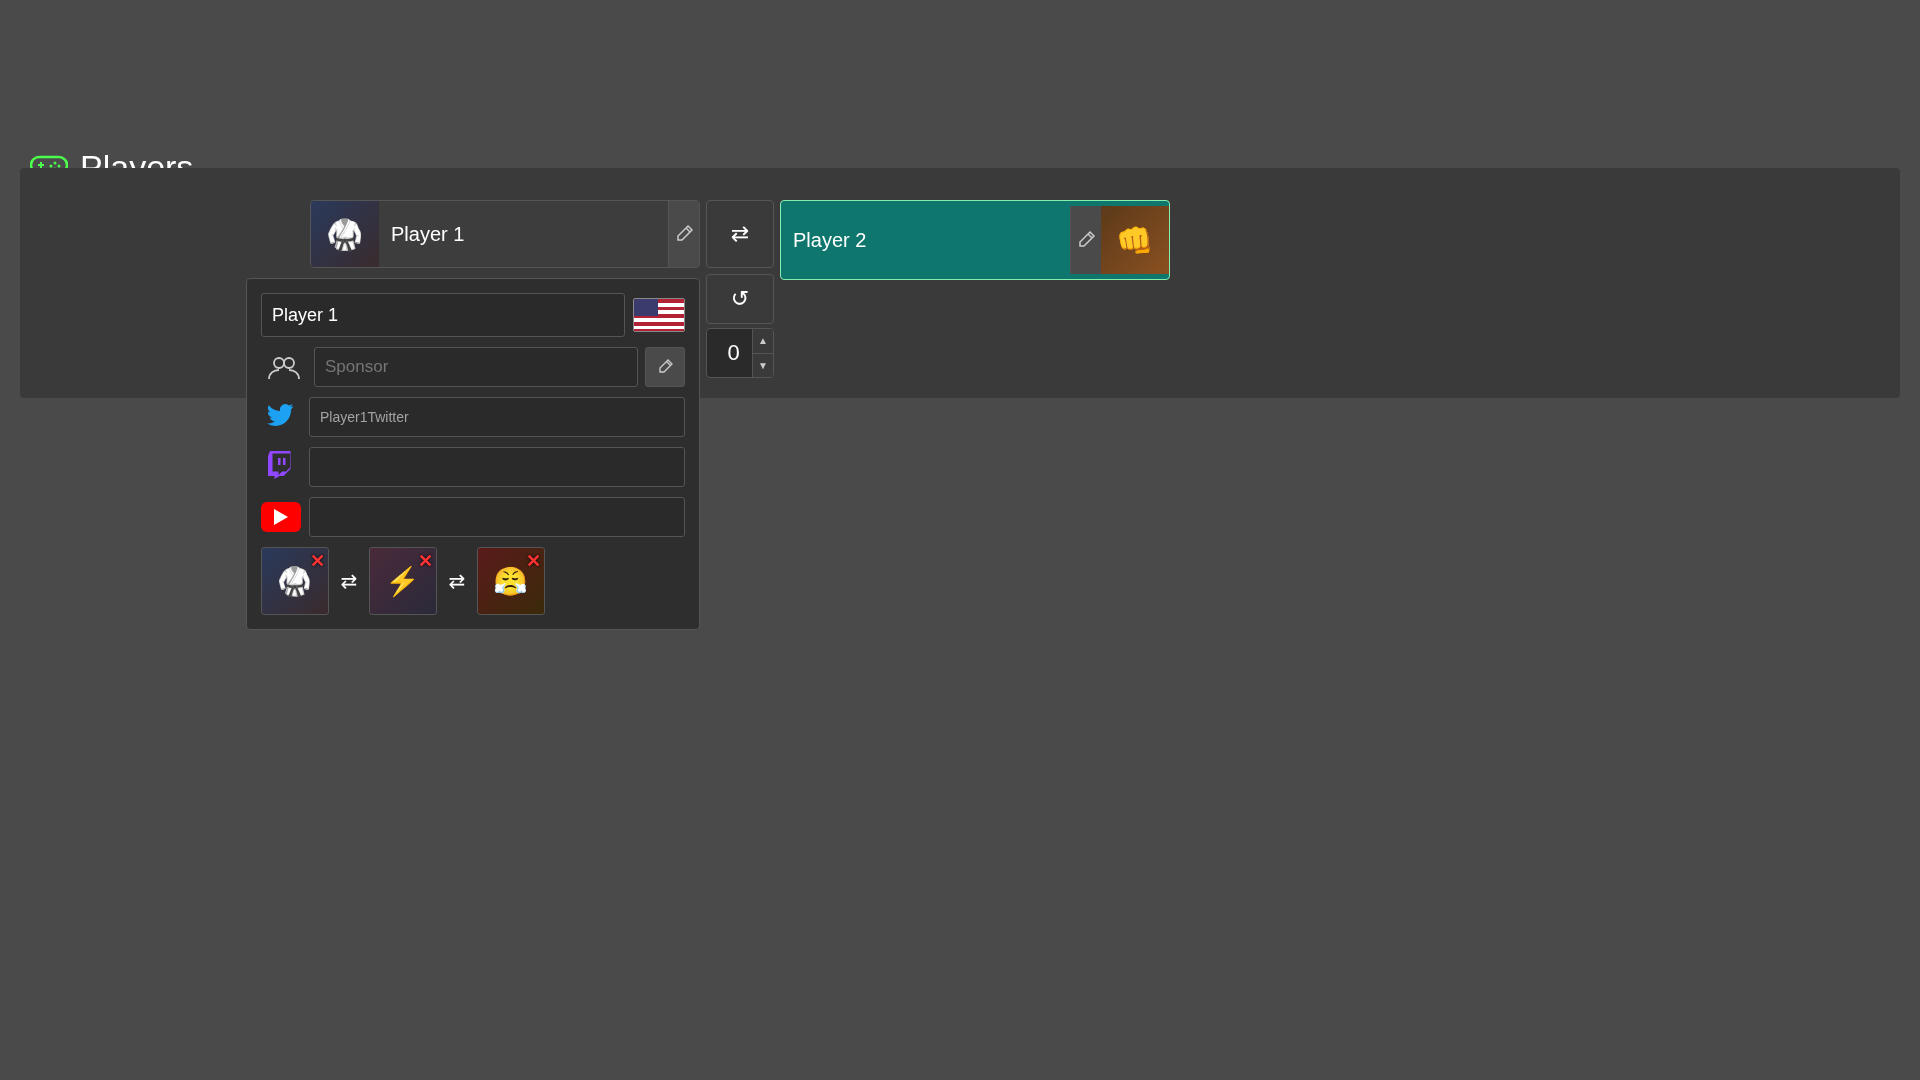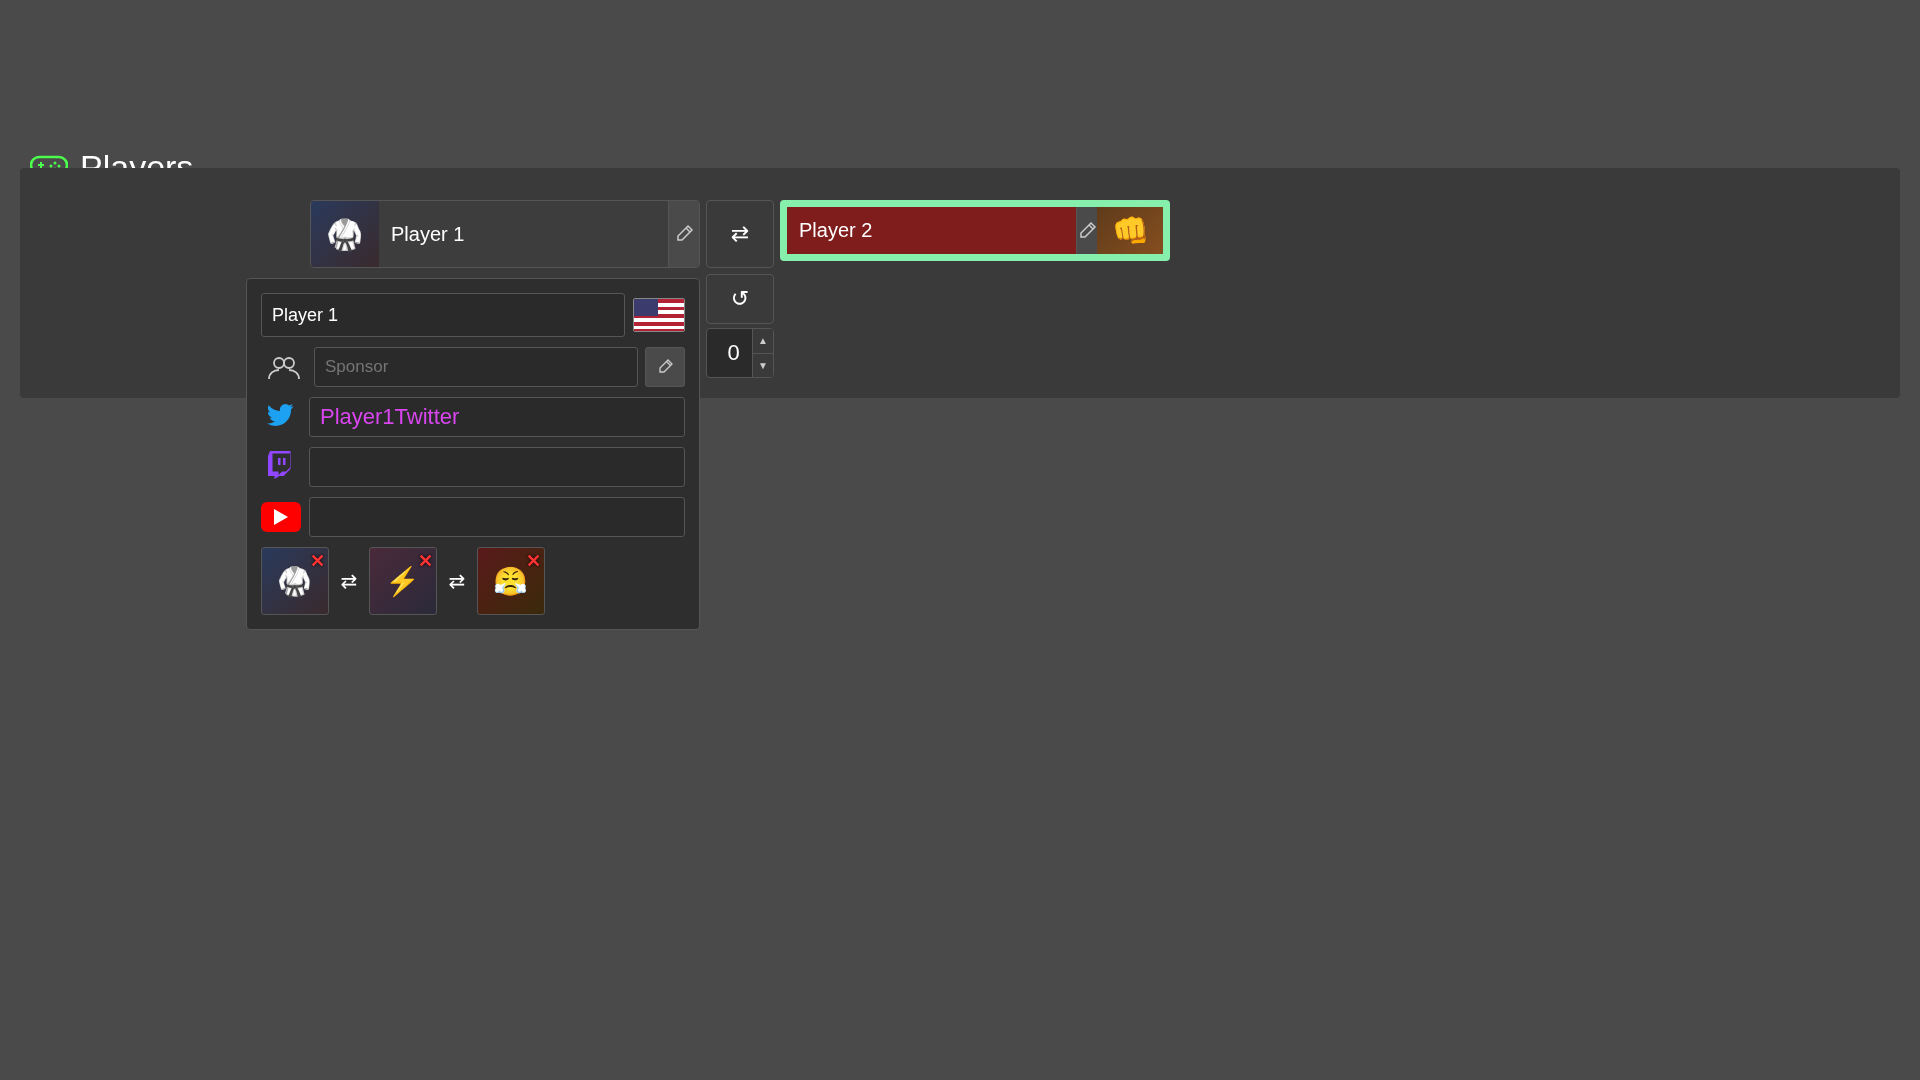--- a/index.html
+++ b/index.html
@@ -44,21 +44,21 @@
       <path d="M14 2l4 4-10 10H4v-4L14 2z" stroke="#ccc" stroke-width="1.5" fill="none"></path>
       <path d="M12 4l4 4" stroke="#ccc" stroke-width="1.5"></path>
     </svg>
   </button>
 </div>
 
 <button style="position:absolute; top:200px; left:706px; width:68px; height:68px; background:#3a3a3a; border:1px solid #555; color:#fff; font-size:22px; cursor:pointer; display:flex; align-items:center; justify-content:center; border-radius:4px;">
   ⇄
 </button>
 
-<div style="position:absolute; top:200px; left:780px; width:390px; height:61px; background:#7f1d1d; border:7px solid #86efac; border-radius:4px; display:flex; align-items:center; overflow:hidden;">
+<div style="position:absolute; top:200px; left:780px; width:390px; height:80px; background:#0f766e; border:1px solid #86efac; border-radius:4px; display:flex; align-items:center; overflow:hidden;">
   <input style="flex: 1 1 0%; background: transparent; border: none; color: rgb(255, 255, 255); font-size: 20px; padding: 0px 12px; height: 100%; outline: none;" value="Player 2">
   <button style="width:50px; height:68px; background:#4a4a4a; border:none; border-left:1px solid #555; color:#ccc; cursor:pointer; display:flex; align-items:center; justify-content:center; font-size:18px;">
     <svg width="20" height="20" viewBox="0 0 20 20" fill="none">
       <path d="M14 2l4 4-10 10H4v-4L14 2z" stroke="#ccc" stroke-width="1.5" fill="none"></path>
       <path d="M12 4l4 4" stroke="#ccc" stroke-width="1.5"></path>
     </svg>
   </button>
   <div style="width:68px; height:68px; background:linear-gradient(135deg, #5c3a1a, #8a5020); flex-shrink:0; display:flex; align-items:center; justify-content:center; font-size:30px; cursor:pointer;">
     👊
   </div>
@@ -106,21 +106,21 @@
       </svg>
     </button>
   </div>
 
   <div style="display:flex; align-items:center; gap:8px; margin-bottom:10px;">
     <div style="width:40px; text-align:center; flex-shrink:0;">
       <svg width="28" height="24" viewBox="0 0 28 24" fill="#1da1f2">
         <path d="M26.4 3.3c-1 .44-2.06.74-3.18.87a5.56 5.56 0 002.43-3.07c-1.07.63-2.25 1.09-3.5 1.34A5.52 5.52 0 0013.1 7.9a15.67 15.67 0 01-11.37-5.76 5.52 5.52 0 001.71 7.37 5.5 5.5 0 01-2.5-.69v.07a5.52 5.52 0 004.43 5.41 5.54 5.54 0 01-2.49.09 5.53 5.53 0 005.16 3.84 11.07 11.07 0 01-8.17 2.28 15.62 15.62 0 008.46 2.48c10.15 0 15.7-8.41 15.7-15.71 0-.24 0-.47-.02-.7A11.2 11.2 0 0026.4 3.3z"></path>
       </svg>
     </div>
-    <input style="flex: 1 1 0%; background: rgb(42, 42, 42); border: 1px solid rgb(85, 85, 85); color: #d946ef; font-size: 22px; padding: 8px 10px; border-radius: 3px; outline: none; height: 40px;" value="Player1Twitter">
+    <input style="flex: 1 1 0%; background: rgb(42, 42, 42); border: 1px solid rgb(85, 85, 85); color: #a3a3a3; font-size: 14px; padding: 8px 10px; border-radius: 3px; outline: none; height: 40px;" value="Player1Twitter">
   </div>
 
   <div style="display:flex; align-items:center; gap:8px; margin-bottom:10px;">
     <div style="width:40px; text-align:center; flex-shrink:0;">
       <svg width="26" height="28" viewBox="0 0 26 28" fill="#9146ff">
         <path d="M2 0L0 5v20h6.5V28l5-3h4l7-7V0H2zm20 16.5l-4 4H14l-3.5 3.5V20.5H4.5V2.5h17.5v14z"></path>
         <rect x="10" y="7" width="2.5" height="7" fill="#9146ff"></rect>
         <rect x="15" y="7" width="2.5" height="7" fill="#9146ff"></rect>
       </svg>
     </div>

